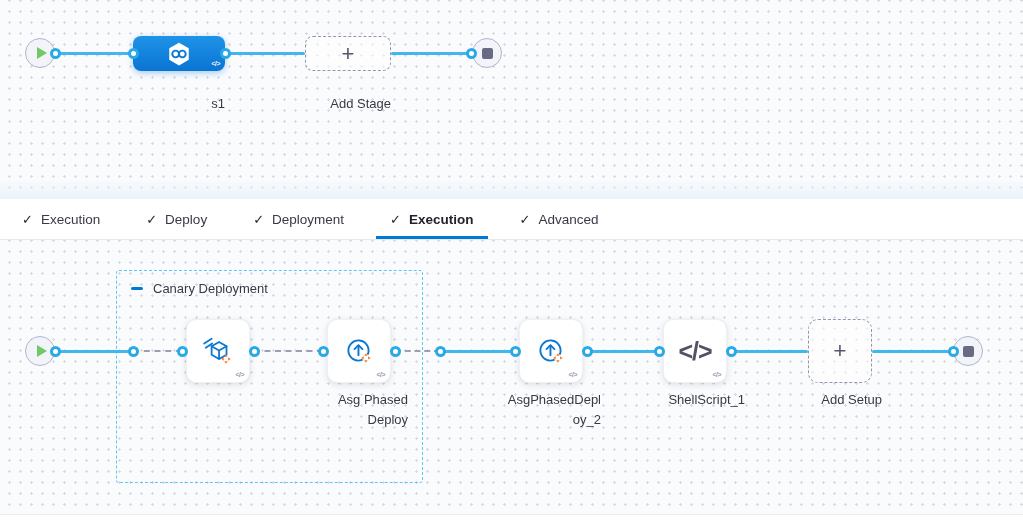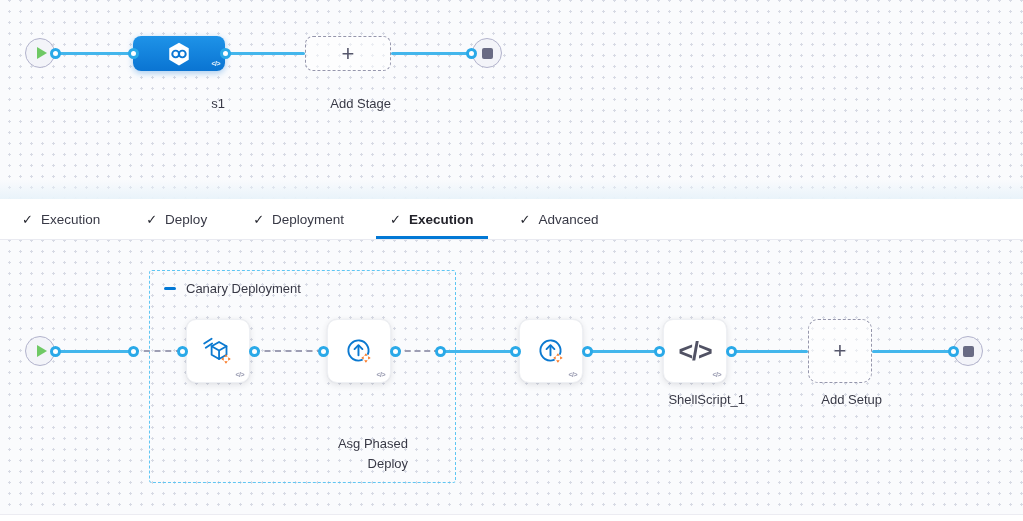--- a/index.html
+++ b/index.html
@@ -85,21 +85,21 @@
 
   .node-label {
     position:absolute; font-size:13px; line-height:20px; color:#383946;
     text-align:right; word-wrap:break-word; overflow-wrap:break-word; z-index:2;
   }
   .canvas-top .node-label { top:94px; }
   .canvas-bottom .node-label { top:150px; }
 
   
   .group-box {
-    position:absolute; left:149px; top:30px; width:307px; height:213px;
+    position:absolute; left:116px; top:30px; width:307px; height:213px;
     border:1.3px dashed #5fc6f3; border-radius:3px; z-index:0;
   }
   .group-header {
     position:absolute; left:14px; top:10px;
     display:flex; align-items:center; gap:10px;
   }
   .minus-icon { width:12px; height:2.5px; background:#0278d5; border-radius:2px; cursor:pointer; }
   .group-title { font-size:13px; color:#383946; }
 
   
@@ -277,20 +277,21 @@
     <div class="port" style="left:248.5px; top:105.5px;"></div>
     <div class="port" style="left:317.5px; top:105.5px;"></div>
     <div class="port" style="left:389.5px; top:105.5px;"></div>
     <div class="port" style="left:434.5px; top:105.5px;"></div>
     <div class="port" style="left:509.5px; top:105.5px;"></div>
     <div class="port" style="left:581.5px; top:105.5px;"></div>
     <div class="port" style="left:653.5px; top:105.5px;"></div>
     <div class="port" style="left:725.5px; top:105.5px;"></div>
     <div class="port" style="left:947.5px; top:105.5px;"></div>
 
-    <div class="node-label" style="left:311px; width:97px;margin-top:44px;">Asg Phased Deploy</div>
+    <div class="node-label" style="left:311px; width:97px;">Asg Phased Deploy</div>
+    <div class="node-label" style="left:501px; width:100px;">AsgPhasedDeploy_2</div>
     <div class="node-label" style="left:645px; width:100px;">ShellScript_1</div>
     <div class="node-label" style="left:798px; width:84px;">Add Setup</div>
 
     <div class="bottom-strip"></div>
   </section>
 
 </div>
 
 </body></html>

